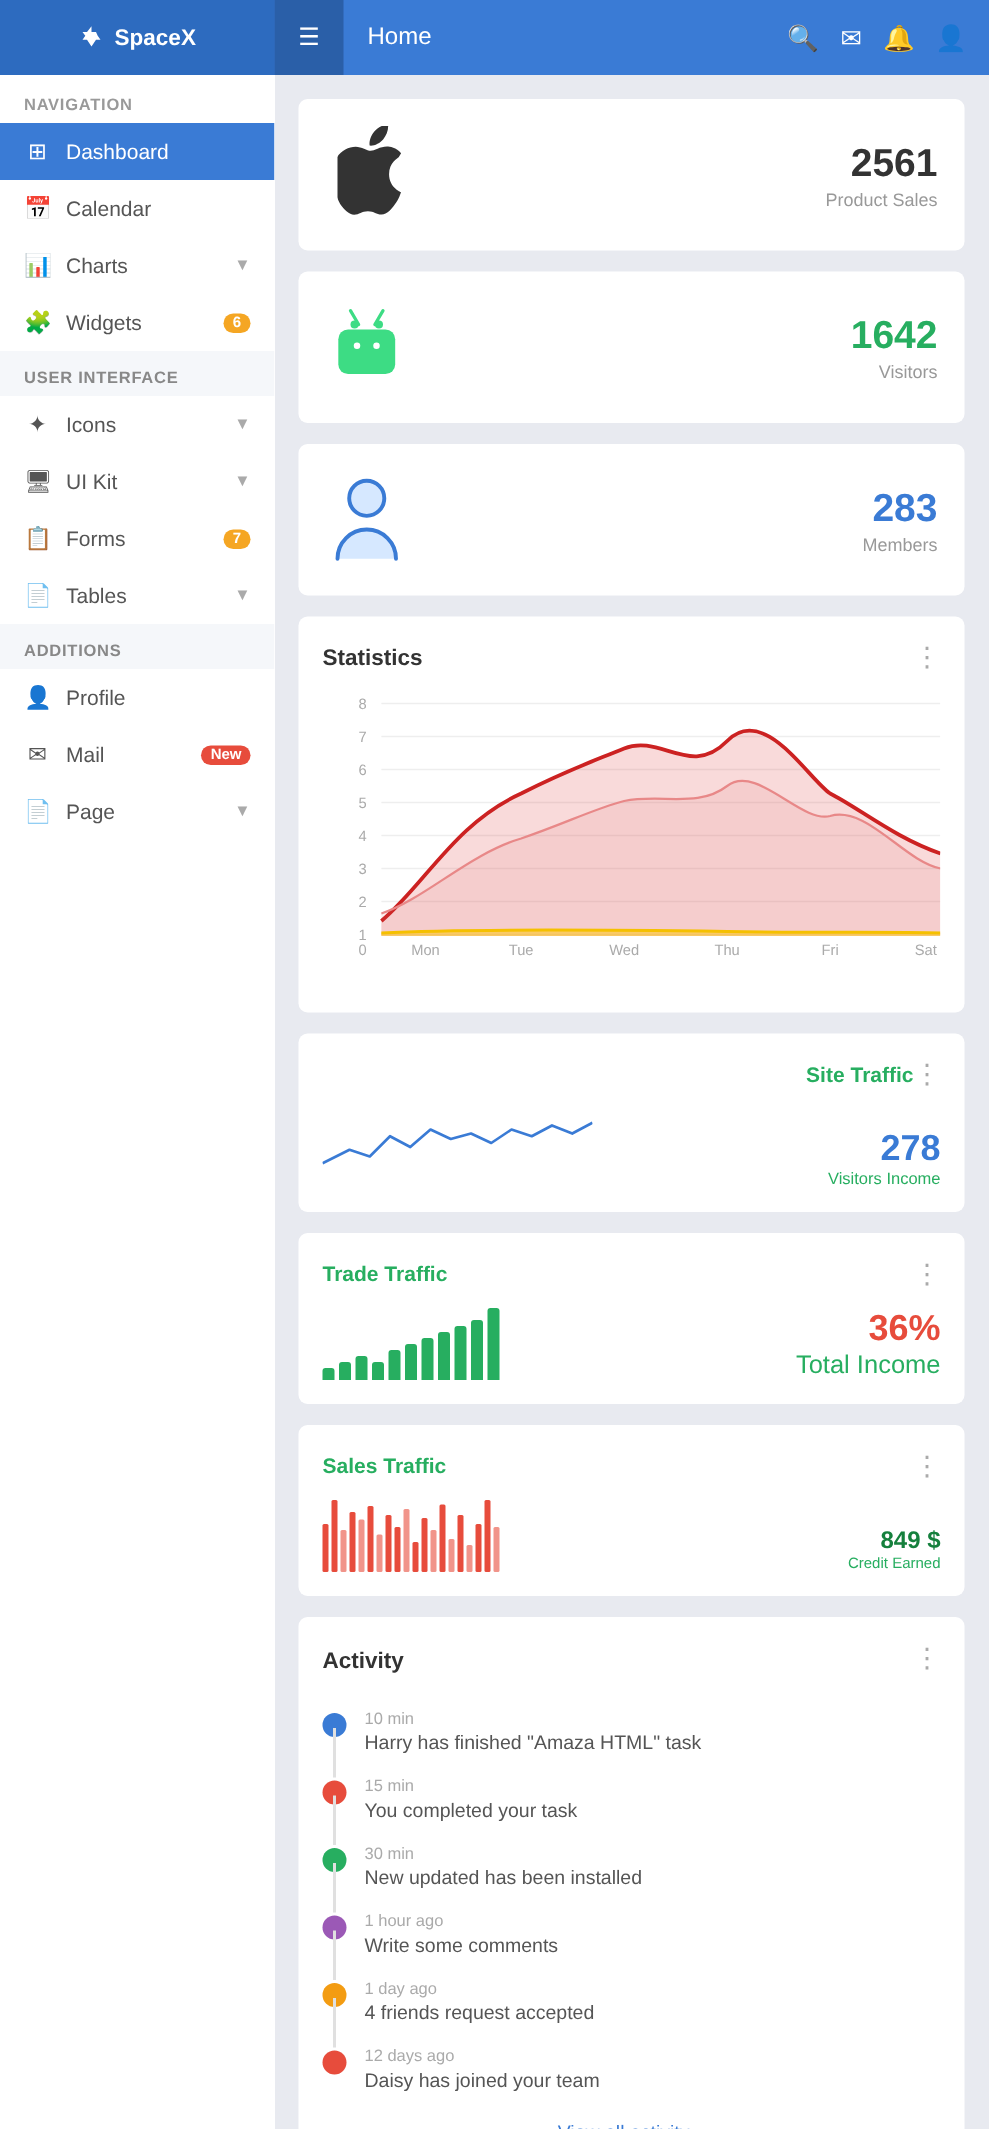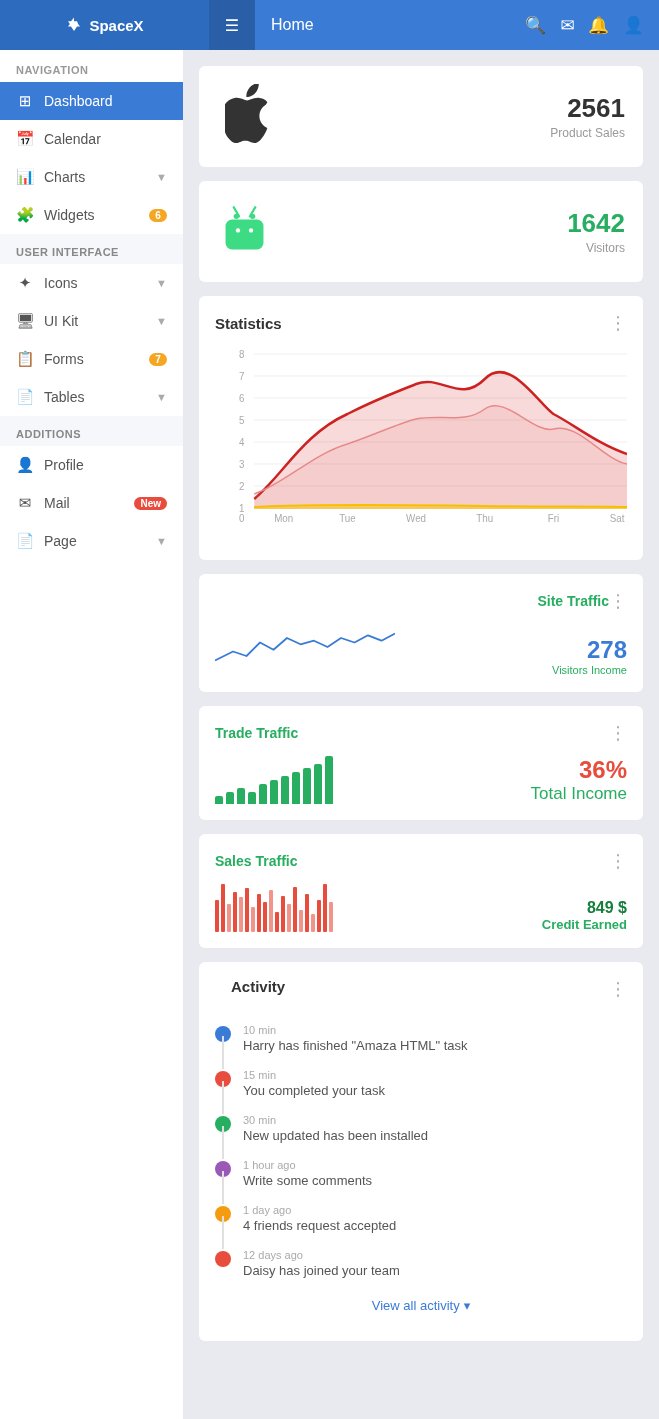--- a/index.html
+++ b/index.html
@@ -4,21 +4,21 @@
   <style>
     * { box-sizing: border-box; margin: 0; padding: 0; }
     body { font-family: 'Segoe UI', Arial, sans-serif; background: #e8eaf0; display: flex; flex-direction: column; width: 659px; min-height: 1419px; }
 
     
     .header {
       display: flex; align-items: center; background: #3a7bd5; height: 50px;
       position: fixed; top: 0; left: 0; width: 659px; z-index: 100;
     }
     .header-brand {
-      width: 209px; background: #2d6bbf; height: 100%;
+      width: 183px; background: #2d6bbf; height: 100%;
       display: flex; align-items: center; justify-content: center;
       color: white; font-size: 15px; font-weight: 600; gap: 6px;
     }
     .header-brand svg { width: 18px; height: 18px; }
     .header-menu-btn {
       width: 46px; height: 50px; background: #2a5fa8; display: flex;
       align-items: center; justify-content: center; cursor: pointer; color: white; font-size: 16px;
     }
     .header-title {
       color: white; font-size: 16px; font-weight: 500; padding: 0 16px; flex: 1;
@@ -103,25 +103,25 @@
     .sales-card { background: white; border-radius: 6px; padding: 16px; }
     .sales-header { display: flex; align-items: center; justify-content: space-between; margin-bottom: 10px; }
     .sales-title { font-size: 14px; font-weight: 600; color: #27ae60; }
     .sales-body { display: flex; align-items: flex-end; gap: 12px; }
     .candlestick-chart { flex: 1; display: flex; align-items: flex-end; gap: 2px; height: 50px; }
     .candle { width: 4px; border-radius: 1px; }
     .candle.up { background: #e74c3c; }
     .candle.down { background: #e74c3c; opacity: 0.6; }
     .sales-value { text-align: right; }
     .sales-number { font-size: 16px; font-weight: 700; color: #15803d; }
-    .sales-label { font-size: 13px; color: #27ae60; font-weight: bold; }
+    .sales-label { font-size: 10px; color: #27ae60; }
 
     
     .activity-card { background: white; border-radius: 6px; padding: 16px; }
-    .activity-header { display: flex; align-items: flex-start; justify-content: space-between; margin-bottom: 16px; margin-left: 16px; }
+    .activity-header { display: flex; align-items: flex-end; justify-content: space-between; margin-bottom: 16px; }
     .activity-title { font-size: 15px; font-weight: 600; color: #333; }
     .activity-list { display: flex; flex-direction: column; gap: 0; }
     .activity-item { display: flex; gap: 12px; padding: 8px 0; position: relative; }
     .activity-item::before {
       content: ''; position: absolute; left: 7px; top: 20px; bottom: -8px;
       width: 2px; background: #e0e0e0;
     }
     .activity-item:last-child::before { display: none; }
     .activity-dot { width: 16px; height: 16px; border-radius: 50%; flex-shrink: 0; margin-top: 2px; }
     .activity-content { flex: 1; }
@@ -257,20 +257,34 @@
             <circle cx="62" cy="58" r="4" fill="white"></circle>
           </svg>
         </div>
         <div class="stat-values">
           <div class="stat-number green">1642</div>
           <div class="stat-label">Visitors</div>
         </div>
       </div>
     </div>
 
+    <div class="card">
+      <div class="stat-row">
+        <div class="person-icon">
+          <svg viewBox="0 0 80 100" width="55" height="65" fill="none" stroke="#3a7bd5" stroke-width="4" stroke-linecap="round" stroke-linejoin="round">
+            <circle cx="40" cy="28" r="18" fill="#d6e8ff" stroke="#3a7bd5" stroke-width="4"></circle>
+            <path d="M10 90c0-16.6 13.4-30 30-30s30 13.4 30 30" fill="#d6e8ff"></path>
+          </svg>
+        </div>
+        <div class="stat-values">
+          <div class="stat-number blue">283</div>
+          <div class="stat-label">Members</div>
+        </div>
+      </div>
+    </div>
 
     <div class="stats-card card">
       <div class="stats-header">
         <span class="stats-title">Statistics</span>
         <button class="more-btn">⋮</button>
       </div>
       <div class="chart-area">
         <svg viewBox="0 0 420 180" width="100%" height="180" preserveAspectRatio="none">
 
           <line x1="40" y1="10" x2="420" y2="10" stroke="#eee" stroke-width="1"></line>

